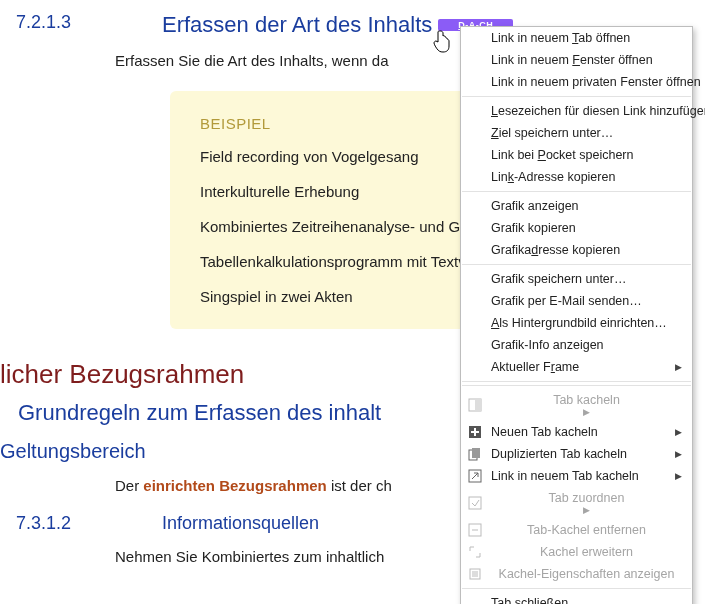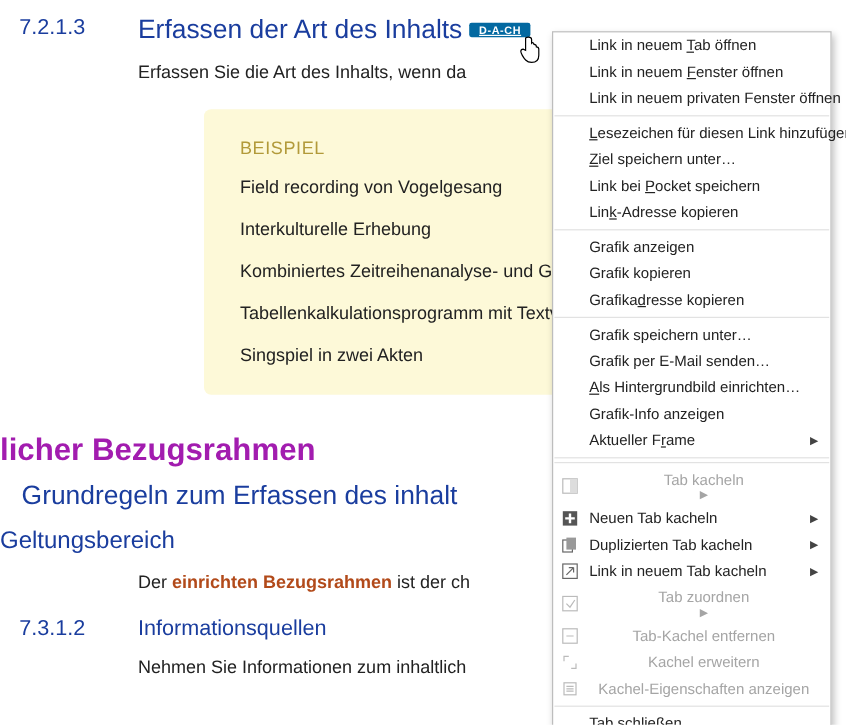--- a/index.html
+++ b/index.html
@@ -14,62 +14,62 @@
     overflow: hidden;
     position: relative;
   }
   .content {
     padding: 12px 0 0 0;
   }
   .section-row {
     display: flex;
     align-items: flex-start;
     margin-bottom: 6px;
+    gap: 47px;
   }
   .sec-num {
     width: 115px;
     padding-left: 16px;
     color: #1a3d9e;
     font-size: 18px;
     flex-shrink: 0;
   }
   .sec-title {
     color: #1a3d9e;
     font-size: 22px;
     display: flex;
     align-items: center;
     gap: 6px;
   }
   .sec-title-large {
-    color: #a21caf;
+    color: #7f1d1d;
     font-size: 26px;
     padding-left: 0;
     margin: 4px 0 10px 0;
-    font-weight: bold;
   }
   .sec-title-med {
     color: #1a3d9e;
     font-size: 22px;
     padding-left: 18px;
     margin: 8px 0 14px 0;
   }
   .body-text {
     padding: 6px 0 0 115px;
     font-size: 15px;
     line-height: 1.5;
   }
   .bold-red { color: #b24a1a; font-weight: bold; }
   .badge {
     display: inline-block;
-    background: #0369a1;
+    background: #8b5cf6;
     color: #fff;
     font-size: 9px;
     font-weight: bold;
     letter-spacing: 0.5px;
-    padding: 1px 8px;
+    padding: 1px 20px;
     border-radius: 2px;
     vertical-align: middle;
   }
   .example-box {
     margin: 18px 0 30px 170px;
     background: #fdf9d8;
     border-radius: 6px;
     padding: 24px 30px 24px 30px;
     width: 520px;
   }
@@ -175,21 +175,21 @@
     <div class="sec-title" style="font-size:20px;">Geltungsbereich</div>
   </div>
   <div class="body-text">
     <span>Der </span><span class="bold-red">einrichten Bezugsrahmen</span><span> ist der ch</span>
   </div>
 
   <div class="section-row" style="margin-top:16px;">
     <div class="sec-num">7.3.1.2</div>
     <div class="sec-title" style="font-size:18px;">Informationsquellen</div>
   </div>
-  <div class="body-text">Nehmen Sie Informationen zum inhaltlich</div>
+  <div class="body-text">Nehmen Sie Kombiniertes zum inhaltlich</div>
 
 </div>
 
 <div class="cursor">
   <svg viewBox="0 0 20 24">
     <path d="M6 2 v10 l-2 -1 c-1 0 -2 1 -2 2 c0 1 2 5 4 7 c1 1 2 2 5 2 c4 0 6 -2 6 -6 v-5 c0 -1 -1 -2 -2 -2 c0 -1 -1 -2 -2 -2 c0 -1 -1 -2 -2 -1 V3 c0 -1 -1 -2 -2.5 -2 S6 1 6 2 Z" fill="#fff" stroke="#000" stroke-width="1"></path>
   </svg>
 </div>
 
 <div class="ctx-menu">

